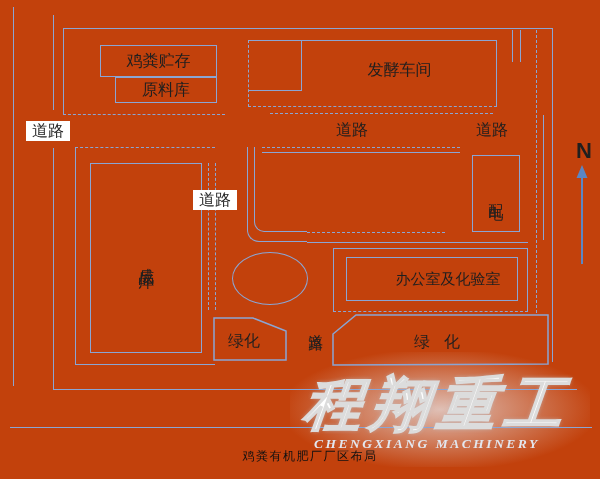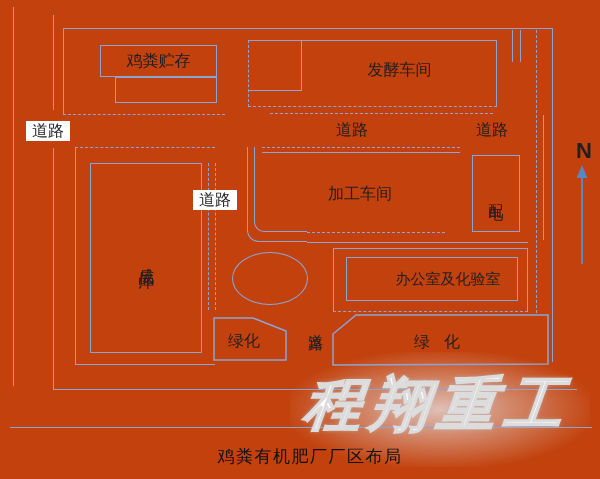--- a/index.html
+++ b/index.html
@@ -22,59 +22,59 @@
   .corner{position:absolute;z-index:1;box-sizing:border-box;background:transparent;}
   svg.shape{position:absolute;z-index:1;color:var(--line);overflow:visible;}
   #north-arrow{position:absolute;z-index:2;color:var(--arrow);}
   #watermark{position:absolute;z-index:3;font-family:"Liberation Serif","DejaVu Serif",serif;
      font-weight:bold;font-style:italic;font-size:58px;letter-spacing:9px;color:#ffffff;
      -webkit-text-stroke:1.5px #dcdcdc;text-shadow:0 0 4px rgba(190,190,195,.8);
      transform:skewX(-6deg);white-space:nowrap;}
   #watermark-sub{position:absolute;z-index:3;font-family:"Liberation Serif","DejaVu Serif",serif;
      font-style:italic;font-weight:bold;font-size:13.5px;letter-spacing:2.5px;color:var(--wm);white-space:nowrap;}
   #wm-wash{position:absolute;z-index:0;background:radial-gradient(ellipse at center,rgba(233,234,238,.75),rgba(255,255,255,0) 75%);}
-  #caption{position:absolute;z-index:5;font-size:17px;letter-spacing:1.5px;color:#111;}
+  #caption{position:absolute;z-index:5;font-size:12px;letter-spacing:1.5px;color:#111;}
 </style>
 </head>
 <body>
 
 <div id="stage">
 
   <div id="wm-wash" style="left:290px;top:352px;width:300px;height:115px;"></div>
 
   <div class="vline" style="left:13px;top:7px;height:379px;"></div>
   <div class="vline" style="left:53px;top:15px;height:95px;"></div>
   <div class="vline" style="left:53px;top:148px;height:241px;"></div>
   <div class="hline" style="left:63px;top:28px;width:489px;"></div>
   <div class="vline" style="left:552px;top:28px;height:334px;"></div>
   <div class="hline" style="left:53px;top:389px;width:524px;"></div>
   <div class="hline" style="left:10px;top:427px;width:582px;"></div>
 
   <div class="corner" style="left:63px;top:28px;width:162px;height:87px;border-left:1.5px solid var(--line);border-bottom:1.5px dashed var(--line);"></div>
   <div class="box" style="left:100px;top:45px;width:117px;height:32px;"></div>
   <div class="lbl" style="left:100px;top:46px;width:117px;height:30px;">鸡粪贮存</div>
   <div class="box" style="left:115px;top:77px;width:102px;height:26px;"></div>
+  <div class="lbl" style="left:115px;top:78px;width:102px;height:24px;">原料库</div>
 
   <div class="box" style="left:248px;top:40px;width:249px;height:67px;border-style:solid solid dashed dashed;"></div>
   <div class="corner" style="left:248px;top:40px;width:54px;height:51px;border-right:1.5px solid var(--line);border-bottom:1.5px solid var(--line);"></div>
   <div class="lbl" style="left:302px;top:60px;width:195px;height:20px;text-align:right;">发酵车间</div>
   <div class="vline" style="left:512px;top:30px;height:32px;"></div>
   <div class="vline" style="left:520px;top:30px;height:32px;"></div>
   <div class="vline dash" style="left:536px;top:30px;height:283px;"></div>
   <div class="vline" style="left:543px;top:115px;height:125px;"></div>
 
   <div class="hline dash" style="left:270px;top:113px;width:223px;"></div>
   <div class="hline dash" style="left:262px;top:147px;width:198px;"></div>
   <div class="hline" style="left:262px;top:152px;width:198px;"></div>
 
   <div class="lbl bg" style="left:26px;top:121px;width:44px;height:20px;">道路</div>
   <div class="lbl" style="left:330px;top:120px;width:44px;height:20px;">道路</div>
   <div class="lbl" style="left:470px;top:120px;width:44px;height:20px;">道路</div>
 
-  <div class="lbl" style="left:310px;top:184px;width:100px;height:20px;">加工车间</div>
   <div class="box" style="left:472px;top:155px;width:48px;height:77px;"></div>
   <div class="lbl vtext" style="left:481px;top:168px;width:30px;height:52px;font-size:15px;">配电</div>
 
   <div class="corner" style="left:247px;top:147px;width:60px;height:95px;border-left:1.5px solid var(--line);border-bottom:1.5px solid var(--line);border-bottom-left-radius:12px;"></div>
   <div class="corner" style="left:254px;top:147px;width:53px;height:85px;border-left:1.5px solid var(--line);border-bottom:1.5px solid var(--line);border-bottom-left-radius:10px;"></div>
   <div class="hline dash" style="left:307px;top:232px;width:138px;"></div>
   <div class="hline" style="left:307px;top:242px;width:221px;"></div>
 
   <div class="corner" style="left:75px;top:147px;width:140px;height:218px;border-width:1.5px 0 1.5px 1.5px;border-color:var(--line);border-style:dashed none solid solid;"></div>
   <div class="box" style="left:90px;top:163px;width:112px;height:190px;"></div>
@@ -102,16 +102,17 @@
   <div class="lbl" style="left:380px;top:332px;width:100px;height:20px;letter-spacing:14px;padding-left:14px;">绿化</div>
 
 
   <div class="lbl" style="left:570px;top:138px;width:28px;height:26px;font-size:22px;font-weight:600;">N</div>
   <svg id="north-arrow" style="left:572px;top:164px;" width="20" height="102" viewBox="0 0 20 102">
     <line x1="10" y1="100" x2="10" y2="10" stroke="currentColor" stroke-width="2"></line>
     <polygon points="10,1 4.5,14 15.5,14" fill="currentColor"></polygon>
   </svg>
 
   <div id="watermark" style="left:304px;top:366px;">程翔重工</div>
+  <div id="watermark-sub" style="left:314px;top:436px;">CHENGXIANG MACHINERY</div>
 
   <div id="caption" class="lbl" style="left:140px;top:446px;width:340px;height:22px;">鸡粪有机肥厂厂区布局</div>
 
 </div>
 
 </body></html>

